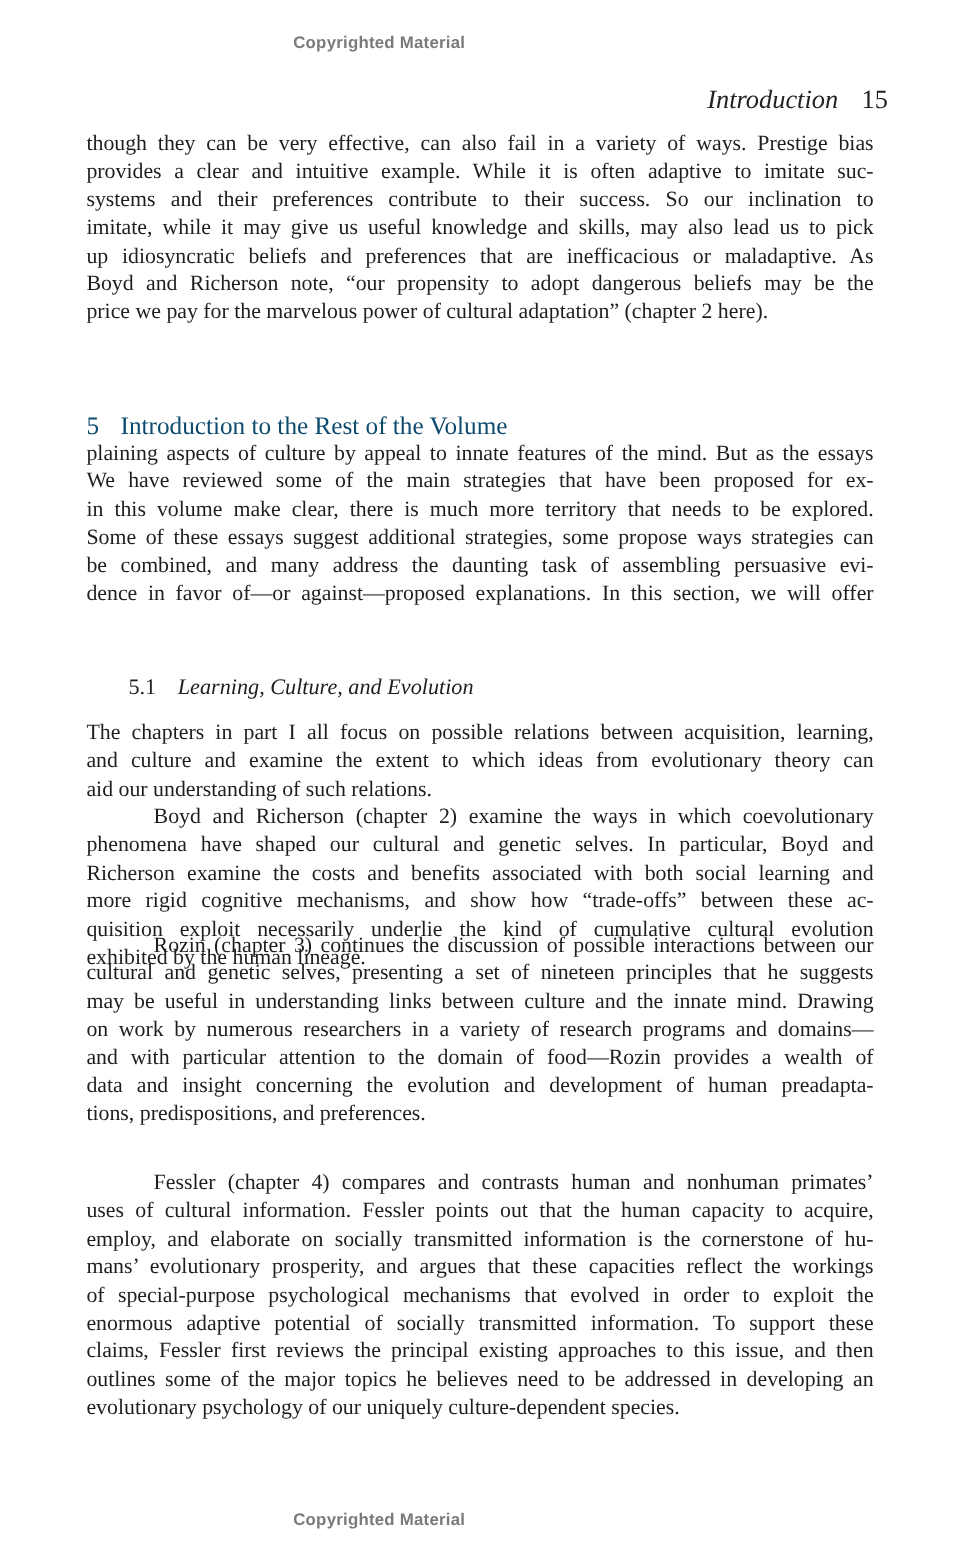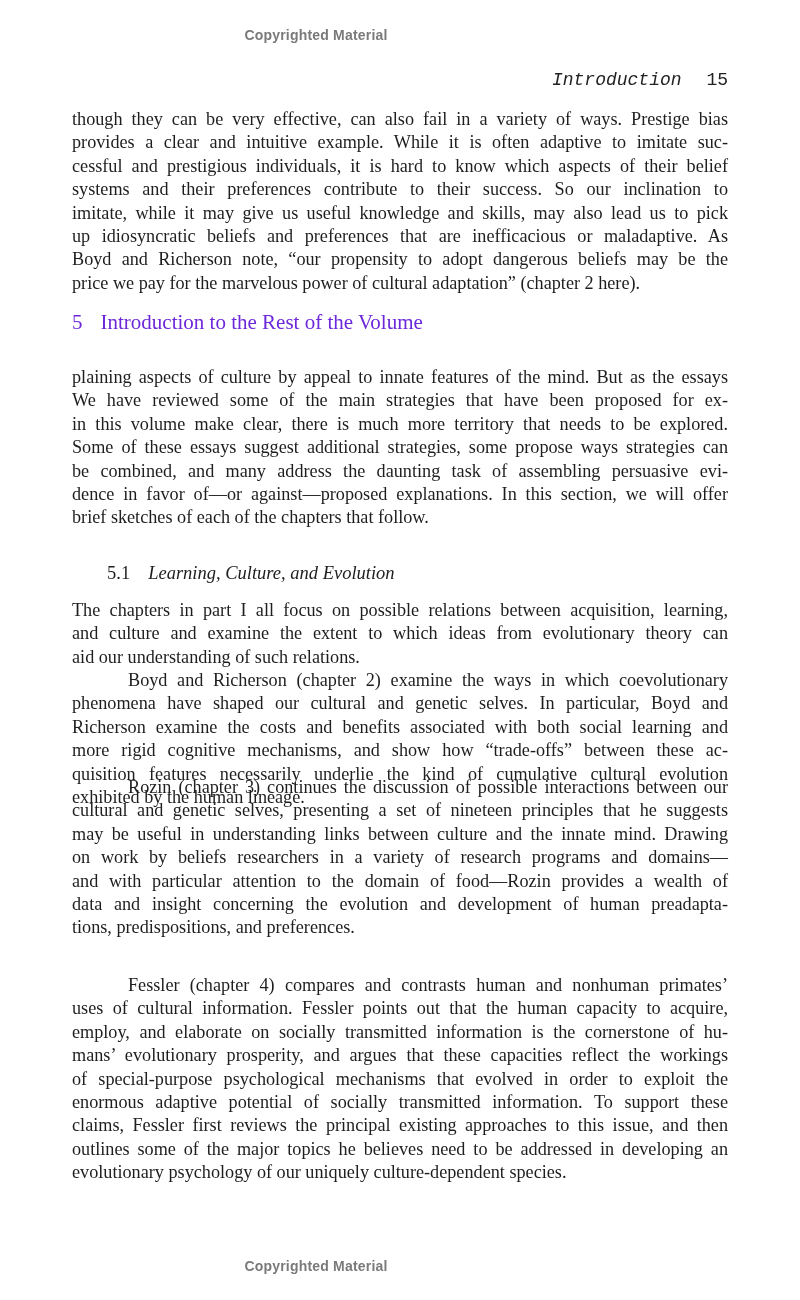--- a/index.html
+++ b/index.html
@@ -5,37 +5,37 @@
   html, body { margin: 0; padding: 0; background: #ffffff; }
   body { width: 800px; height: 1300px; position: relative; overflow: hidden; }
   .watermark {
     position: absolute; left: 0; width: 632px; text-align: center;
     font-family: "Liberation Sans", sans-serif; font-weight: bold;
     font-size: 14px; color: #7a7a7a; letter-spacing: 0.2px;
   }
   .wm-top { top: 27px; }
   .wm-bottom { top: 1258px; }
   .running-head {
-    position: absolute; top: 70px; right: 72px;
-    font-family: Liberation Mono, monospace; font-size: 18px; color: #222;
+    position: absolute; top: 70px; right: 60px;
+    font-family: Liberation Serif, serif; font-size: 22px; color: #222;
   }
   .running-head .rh-title { font-style: italic; margin-right: 14px; }
   .page {
     position: absolute; left: 72px; width: 656px;
     font-family: Liberation Serif, serif; font-size: 18.2px; color: #1e1e1e;
   }
   .line {
     display: block; height: 23.4px; line-height: 23.4px;
     text-align: justify; text-align-last: justify; white-space: nowrap;
   }
   .line.last { text-align-last: left; }
   .line.indent { padding-left: 56px; }
   .section-head {
-    position: absolute; left: 72px; top: 310px;
-    font-family: "Liberation Serif", serif; font-size: 21px; color: #6d28d9;
+    position: absolute; left: 72px; top: 343px;
+    font-family: "Liberation Serif", serif; font-size: 21px; color: #0c4a6e;
   }
   .section-head .num { margin-right: 18px; }
   .subsection-head {
     position: absolute; left: 107px; top: 563px;
     font-family: "Liberation Serif", serif; font-size: 18.5px; color: #1e1e1e;
   }
   .subsection-head .num { margin-right: 18px; }
   .subsection-head .title { font-style: italic; text-align: center; }
 </style>
 </head>
@@ -44,66 +44,64 @@
 <div class="watermark wm-top">Copyrighted Material</div>
 
 <div class="running-head">
   <span class="rh-title">Introduction</span>
   <span class="rh-page">15</span>
 </div>
 
 <div class="page" style="top:108px;">
   <span class="line">though they can be very effective, can also fail in a variety of ways. Prestige bias</span>
   <span class="line">provides a clear and intuitive example. While it is often adaptive to imitate suc-</span>
-  <span class="line">cessful and prestigious individuals, it is hard to know which aspects of their belief</span>
   <span class="line">systems and their preferences contribute to their success. So our inclination to</span>
   <span class="line">imitate, while it may give us useful knowledge and skills, may also lead us to pick</span>
   <span class="line">up idiosyncratic beliefs and preferences that are inefficacious or maladaptive. As</span>
   <span class="line">Boyd and Richerson note, “our propensity to adopt dangerous beliefs may be the</span>
   <span class="line last">price we pay for the marvelous power of cultural adaptation” (chapter 2 here).</span>
 </div>
 
 <div class="section-head">
   <span class="num">5</span><span>Introduction to the Rest of the Volume</span>
 </div>
 
 <div class="page" style="top:366px;">
   <span class="line">plaining aspects of culture by appeal to innate features of the mind. But as the essays</span>
   <span class="line">We have reviewed some of the main strategies that have been proposed for ex-</span>
   <span class="line">in this volume make clear, there is much more territory that needs to be explored.</span>
   <span class="line">Some of these essays suggest additional strategies, some propose ways strategies can</span>
   <span class="line">be combined, and many address the daunting task of assembling persuasive evi-</span>
   <span class="line">dence in favor of—or against—proposed explanations. In this section, we will offer</span>
-  <span class="line last">brief sketches of each of the chapters that follow.</span>
 </div>
 
 <div class="subsection-head">
   <span class="num">5.1</span><span class="title">Learning, Culture, and Evolution</span>
 </div>
 
 <div class="page" style="top:599px;">
   <span class="line">The chapters in part I all focus on possible relations between acquisition, learning,</span>
   <span class="line">and culture and examine the extent to which ideas from evolutionary theory can</span>
   <span class="line last">aid our understanding of such relations.</span>
 </div>
 
 <div class="page" style="top:669px;">
   <span class="line indent">Boyd and Richerson (chapter 2) examine the ways in which coevolutionary</span>
   <span class="line">phenomena have shaped our cultural and genetic selves. In particular, Boyd and</span>
   <span class="line">Richerson examine the costs and benefits associated with both social learning and</span>
   <span class="line">more rigid cognitive mechanisms, and show how “trade-offs” between these ac-</span>
-  <span class="line">quisition features necessarily underlie the kind of cumulative cultural evolution</span>
+  <span class="line">quisition exploit necessarily underlie the kind of cumulative cultural evolution</span>
   <span class="line last">exhibited by the human lineage.</span>
 </div>
 
 <div class="page" style="top:776px;">
   <span class="line indent">Rozin (chapter 3) continues the discussion of possible interactions between our</span>
   <span class="line">cultural and genetic selves, presenting a set of nineteen principles that he suggests</span>
   <span class="line">may be useful in understanding links between culture and the innate mind. Drawing</span>
-  <span class="line">on work by beliefs researchers in a variety of research programs and domains—</span>
+  <span class="line">on work by numerous researchers in a variety of research programs and domains—</span>
   <span class="line">and with particular attention to the domain of food—Rozin provides a wealth of</span>
   <span class="line">data and insight concerning the evolution and development of human preadapta-</span>
   <span class="line last">tions, predispositions, and preferences.</span>
 </div>
 
 <div class="page" style="top:974px;">
   <span class="line indent">Fessler (chapter 4) compares and contrasts human and nonhuman primates’</span>
   <span class="line">uses of cultural information. Fessler points out that the human capacity to acquire,</span>
   <span class="line">employ, and elaborate on socially transmitted information is the cornerstone of hu-</span>
   <span class="line">mans’ evolutionary prosperity, and argues that these capacities reflect the workings</span>

